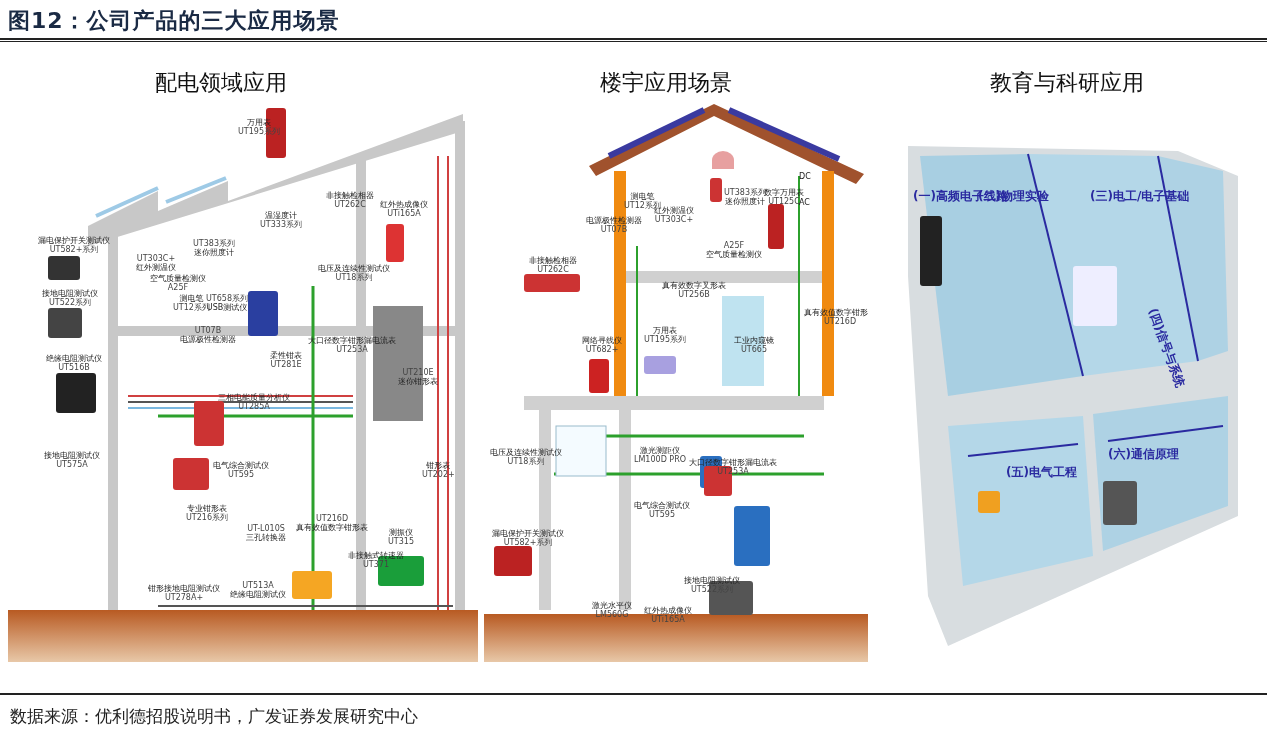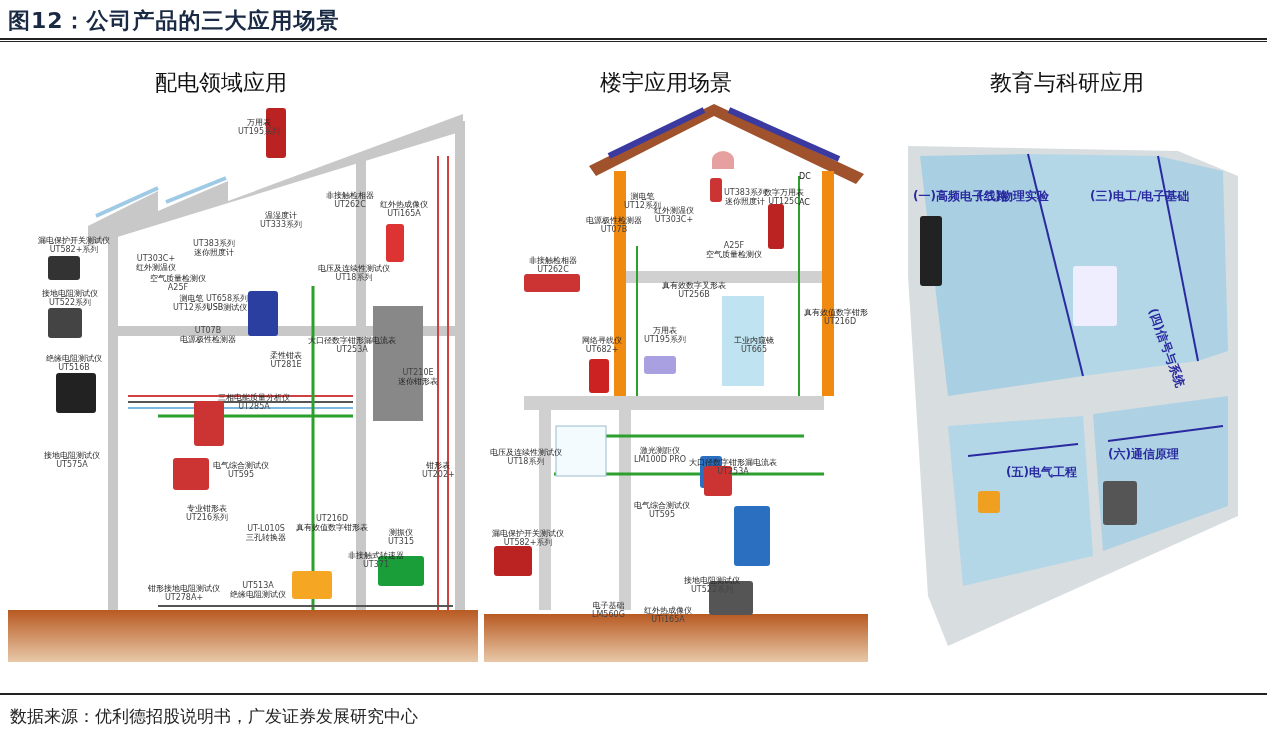--- a/index.html
+++ b/index.html
@@ -142,21 +142,21 @@
   <div class="lbl" style="left:250px;top:208px;margin-top:32px;"><span>工业内窥镜</span><span class="m">UT665</span></div>
   <div class="lbl" style="left:320px;top:212px;"><span>真有效值数字钳形表</span><span class="m">UT216D</span></div>
   <div class="lbl" style="left:98px;top:240px;"><span>网络寻线仪</span><span class="m">UT682+</span></div>
   <div class="lbl" style="left:160px;top:230px;"><span>万用表</span><span class="m">UT195系列</span></div>
   <div class="lbl" style="left:6px;top:352px;"><span>电压及连续性测试仪</span><span class="m">UT18系列</span></div>
   <div class="lbl" style="left:150px;top:350px;"><span>激光测距仪</span><span class="m">LM100D PRO</span></div>
   <div class="lbl" style="left:205px;top:362px;"><span>大口径数字钳形漏电流表</span><span class="m">UT253A</span></div>
   <div class="lbl" style="left:150px;top:405px;"><span>电气综合测试仪</span><span class="m">UT595</span></div>
   <div class="lbl" style="left:8px;top:433px;"><span>漏电保护开关测试仪</span><span class="m">UT582+系列</span></div>
   <div class="lbl" style="left:200px;top:480px;"><span>接地电阻测试仪</span><span class="m">UT522系列</span></div>
-  <div class="lbl" style="left:108px;top:505px;"><span>电子基础</span><span class="m">LM560G</span></div>
+  <div class="lbl" style="left:108px;top:505px;"><span>激光水平仪</span><span class="m">LM560G</span></div>
   <div class="lbl" style="left:160px;top:510px;"><span>红外热成像仪</span><span class="m">UTi165A</span></div>
 </div>
 
 <div class="panel" style="left:878px; width:386px;">
   <svg width="386" height="566">
     <polygon points="30,50 300,55 360,80 360,420 70,550 50,500 30,180" fill="#d8dde0"></polygon>
     <polygon points="42,60 150,58 205,280 70,300" fill="#a8cfe2"></polygon>
     <polygon points="150,58 280,60 320,265 205,280" fill="#b4d7e8"></polygon>
     <polygon points="280,60 345,75 350,255 320,265" fill="#aed2e4"></polygon>
     <polygon points="70,330 205,320 215,460 85,490" fill="#b4d7e8"></polygon>

